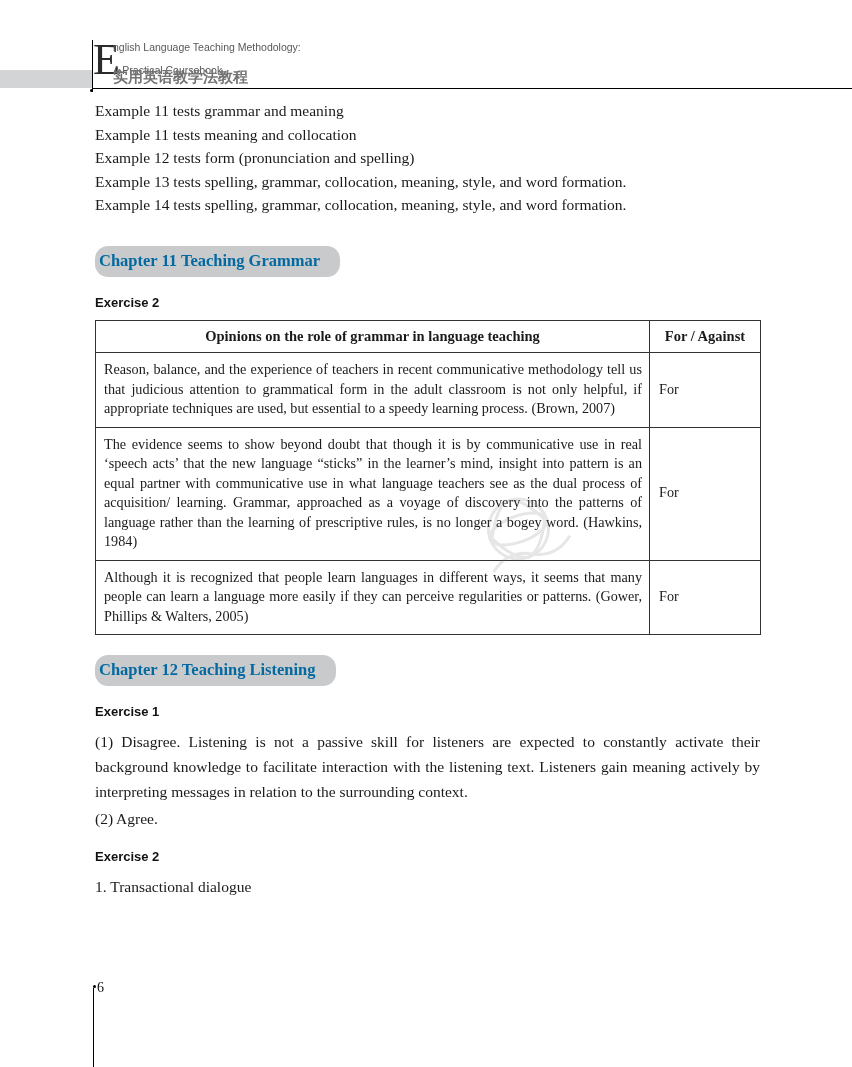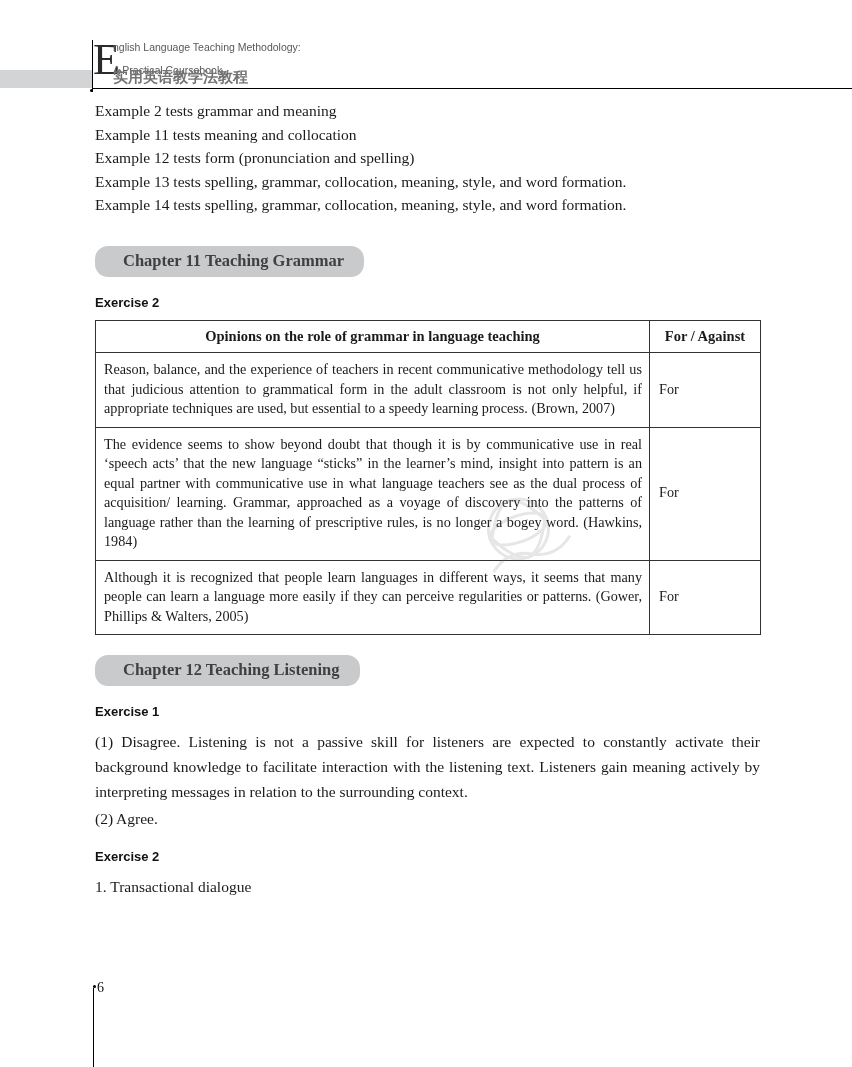--- a/index.html
+++ b/index.html
@@ -103,25 +103,25 @@
   }
 
   .spacer-sm { height: 14px; }
   .spacer-md { height: 22px; }
 
   
   .chapter-banner {
     display: inline-block;
     background: #c9cacc;
     border-radius: 13px;
-    padding: 5px 20px 6px 28px;
+    padding: 5px 20px 6px 4px;
     font-family: "Liberation Serif", serif;
     font-weight: bold;
     font-size: 16.5px;
-    color: #404040;
+    color: #0369a1;
     margin: 6px 0 0 0;
     white-space: nowrap;
   }
 
   .exercise-label {
     font-family: "Liberation Sans", sans-serif;
     font-weight: bold;
     font-size: 13px;
     color: #111111;
     margin: 18px 0 10px 0;
@@ -201,21 +201,21 @@
   <div id="header-rule"></div>
   <div id="header-dot"></div>
   <div id="header-bigE">E</div>
   <div id="header-eng-line1">nglish Language Teaching Methodology:</div>
   <div id="header-eng-line2">A Practical Coursebook</div>
   <div id="header-cn">实用英语教学法教程</div>
 </div>
 
 <div id="content">
 
-  <p class="para">Example 2 tests grammar and meaning</p>
+  <p class="para">Example 11 tests grammar and meaning</p>
   <p class="para">Example 11 tests meaning and collocation</p>
   <p class="para">Example 12 tests form (pronunciation and spelling)</p>
   <p class="para">Example 13 tests spelling, grammar, collocation, meaning, style, and word formation.</p>
   <p class="para">Example 14 tests spelling, grammar, collocation, meaning, style, and word formation.</p>
 
   <div class="spacer-md"></div>
 
   <div class="chapter-banner">Chapter 11  Teaching Grammar</div>
 
   <div class="exercise-label">Exercise 2</div>

